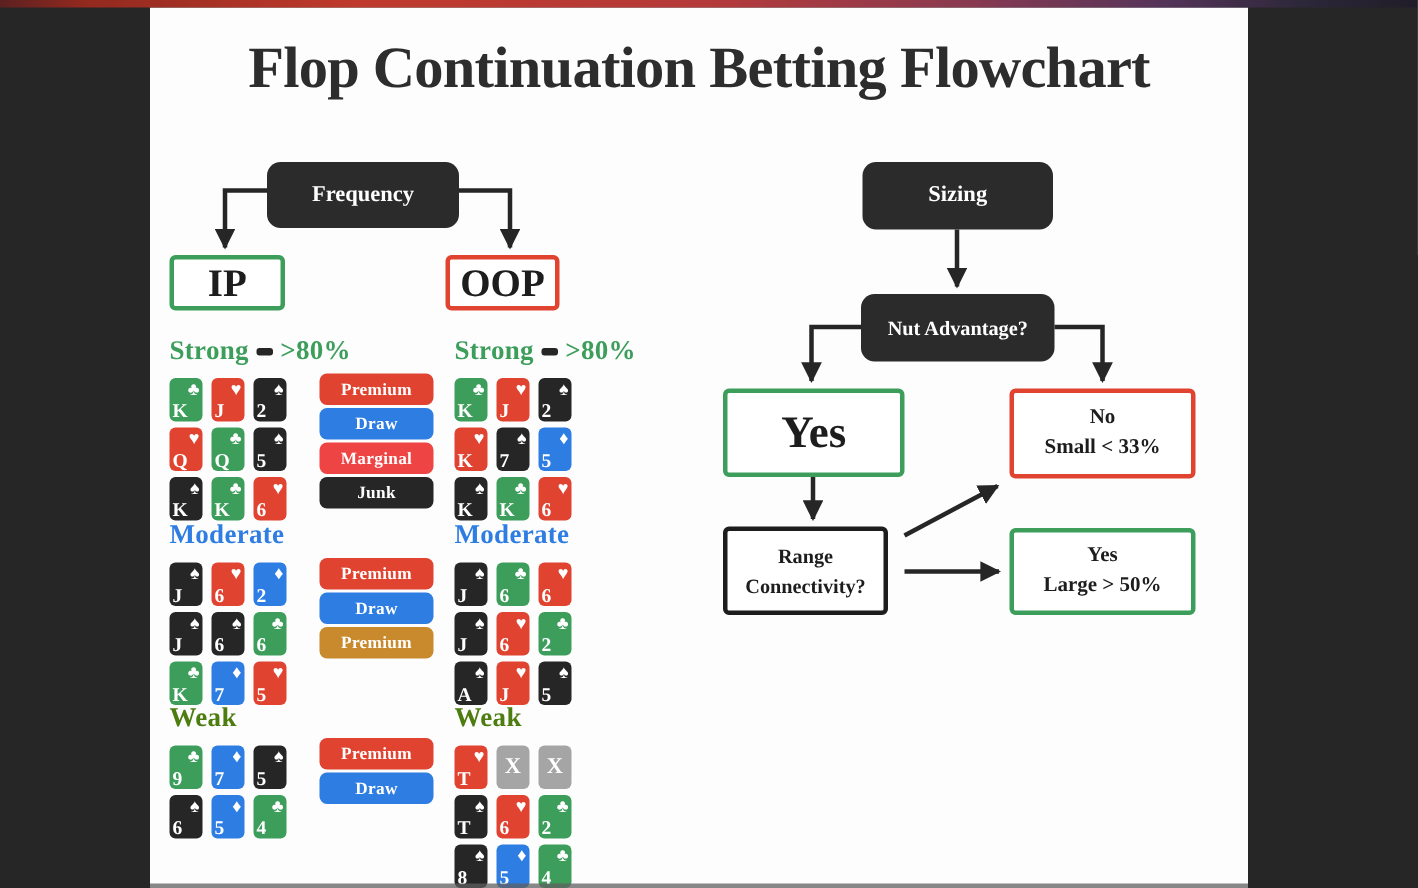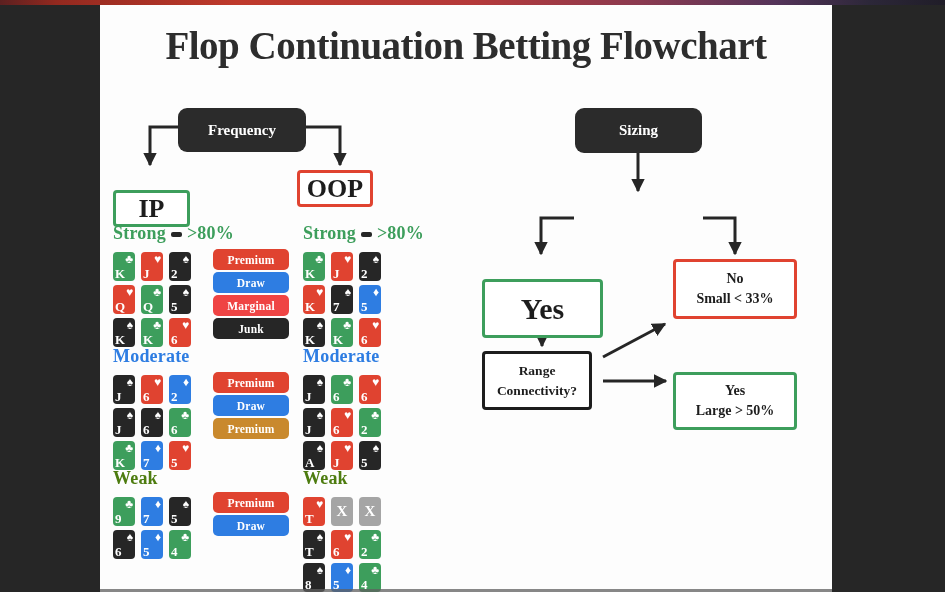--- a/index.html
+++ b/index.html
@@ -15,21 +15,21 @@
 
   .title{position:absolute;top:18px;left:0;width:100%;text-align:center;
          font-size:39px;font-weight:bold;color:#2d2d2d;letter-spacing:-.5px;}
 
   svg.arrows{position:absolute;left:0;top:0;width:732px;height:587px;pointer-events:none;}
 
   .node{position:absolute;display:flex;align-items:center;justify-content:center;
         box-sizing:border-box;text-align:center;font-weight:bold;}
   .node.dark{background:#2b2b2b;color:#fff;border-radius:9px;}
   .node.outline{background:#fff;border:3px solid #1d1d1d;border-radius:4px;color:#1d1d1d;flex-direction:column;}
-  .b-green{border-color:#3d9e5c !important;margin-top:20px;}
+  .b-green{border-color:#3d9e5c !important;}
   .b-red{border-color:#e04330 !important;}
   .freq{left:78px;top:103px;width:128px;height:44px;font-size:15px;}
   .ipbox{left:13px;top:165px;width:77px;height:37px;font-size:26px;border-radius:6px;}
   .oopbox{left:197px;top:165px;width:76px;height:37px;font-size:26px;border-radius:6px;}
   .sizingbox{left:475px;top:103px;width:127px;height:45px;font-size:15px;}
   .nutbox{left:474px;top:191px;width:129px;height:45px;font-size:13.5px;}
   .yesbox{left:382px;top:254px;width:121px;height:59px;font-size:30px;}
   .nobox{left:573px;top:254px;width:124px;height:60px;font-size:14px;line-height:1.45;}
   .rangebox{left:382px;top:346px;width:110px;height:59px;font-size:13.5px;line-height:1.45;}
   .largebox{left:573px;top:347px;width:124px;height:58px;font-size:14px;line-height:1.45;}
@@ -87,20 +87,21 @@
         <path d="M 503 352 L 565 319" marker-end="url(#ah)"></path>
         <path d="M 503 376 L 566 376" marker-end="url(#ah)"></path>
       </g>
     </svg>
 
     <div class="node dark freq">Frequency</div>
     <div class="node outline b-green ipbox">IP</div>
     <div class="node outline b-red oopbox">OOP</div>
 
     <div class="node dark sizingbox">Sizing</div>
+    <div class="node dark nutbox">Nut Advantage?</div>
     <div class="node outline b-green yesbox">Yes</div>
     <div class="node outline b-red nobox">
       <div>No</div>
       <div>Small &lt; 33%</div>
     </div>
     <div class="node outline rangebox">
       <div>Range</div>
       <div>Connectivity?</div>
     </div>
     <div class="node outline b-green largebox">

